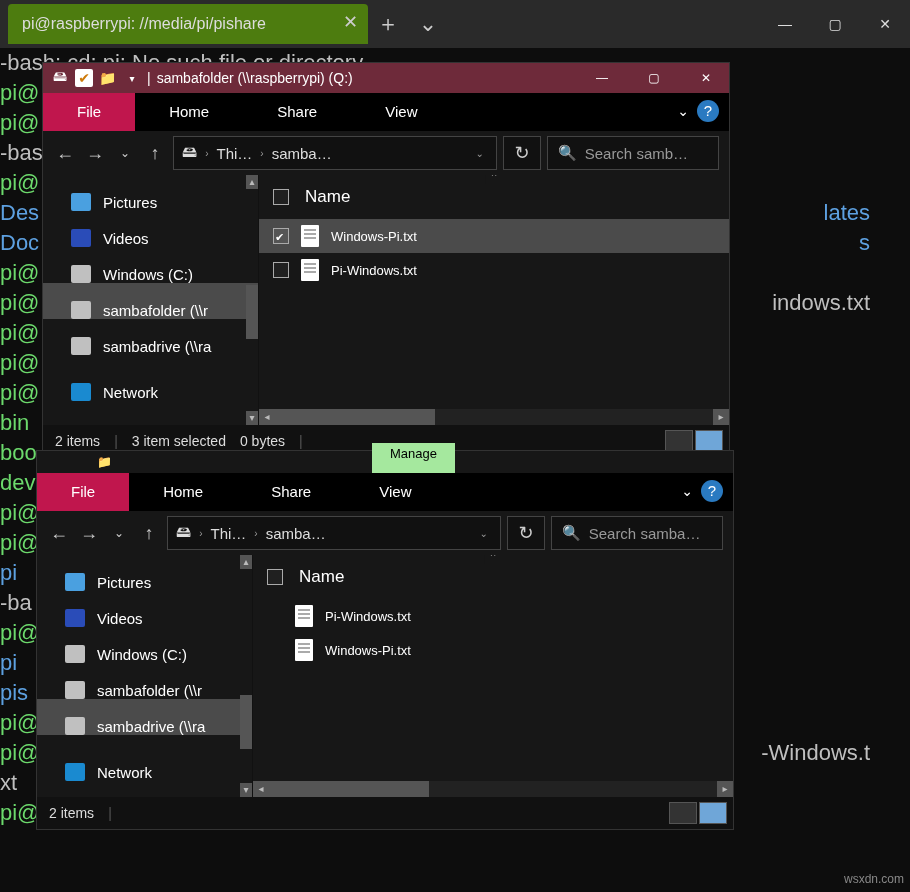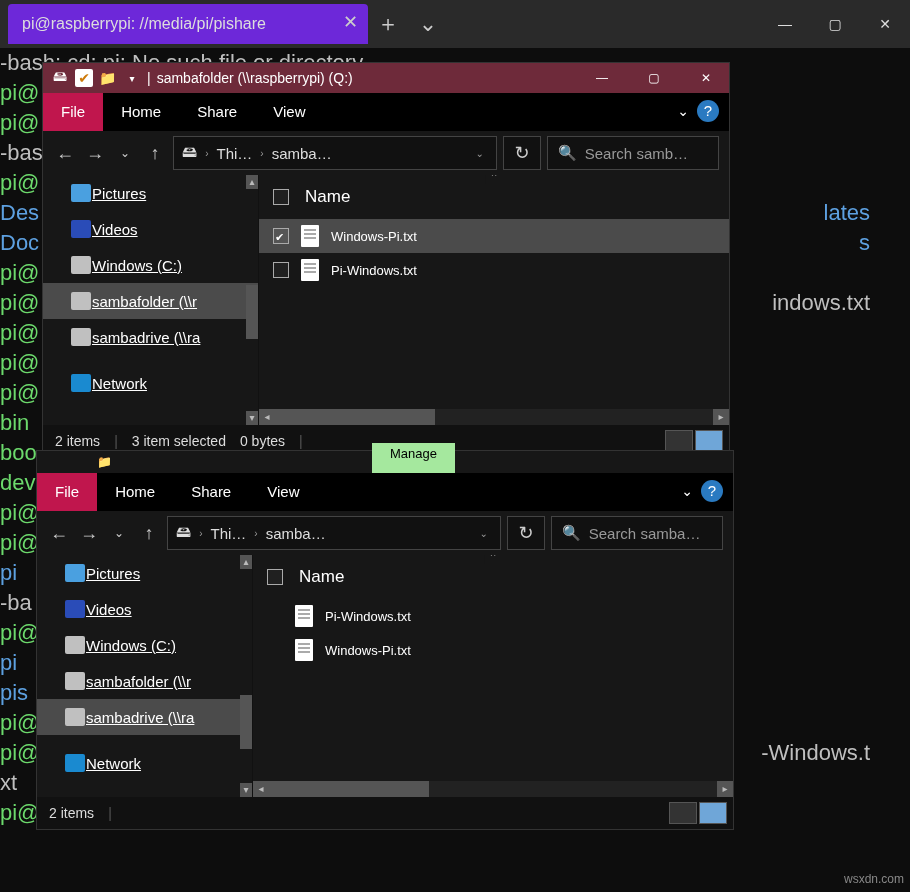--- a/index.html
+++ b/index.html
@@ -2,54 +2,54 @@
 <html><head>
 <meta charset="utf-8">
 <style>
 * { box-sizing: border-box; margin: 0; padding: 0; font-family: "Segoe UI", sans-serif; }
 body { width: 910px; height: 892px; background: #0d0d0d; overflow: hidden; position: relative; }
 
 .terminal-bg { position: absolute; inset: 0; font-family: "Consolas", monospace; font-size: 22px; white-space: pre; color: #bfbfbf; padding: 0; line-height: 30px; }
 .terminal-bg .g { color: #6cd96c; } .terminal-bg .b { color: #5da0e0; }
 
 .term-titlebar { position: absolute; left: 0; top: 0; width: 910px; height: 48px; background: #2a2a2a; display: flex; align-items: center; }
-.term-tab { position: relative; margin-left: 8px; height: 40px; width: 360px; background: #6d28d9; color: #ddd; display: flex; align-items: center; padding: 0 14px; font-size: 16px; border-radius: 4px 4px 0 0; }
+.term-tab { position: relative; margin-left: 8px; height: 40px; width: 360px; background: #4d7c0f; color: #ddd; display: flex; align-items: center; padding: 0 14px; font-size: 16px; border-radius: 4px 4px 0 0; }
 .term-tab-close { position: absolute; right: 10px; top: 7px; color: #ccc; font-size: 18px; }
 .term-newtab, .term-drop { color: #ccc; font-size: 22px; width: 40px; text-align: center; }
 .term-winbtns { position: absolute; right: 0; top: 0; display: flex; height: 48px; }
 .term-winbtn { width: 50px; text-align: center; color: #ddd; line-height: 48px; font-size: 14px; }
 .min::before{content:"—";} .maxi::before{content:"▢";} .clo::before{content:"✕";}
 
 .explorer { position: absolute; background: #171717; border: 1px solid #333; display: flex; flex-direction: column; }
 
 .ex-titlebar { height: 30px; background: #6e2a3a; display: flex; align-items: center; color: #fff; font-size: 14px; gap: 6px; padding-left: 8px; }
 .ex-titlebar .ic { width: 18px; height: 18px; display: inline-flex; align-items: center; justify-content: center; font-size: 14px; }
 .ex-titlebar .tsel{background:#fff;color:#ce7a0a;border-radius:2px;width:18px;height:18px;text-align:center;}
 .ex-titlebar .tfold{color:#f7c869;}
 .ex-titlebar .tdrop{color:#fff;font-size:10px;}
 .ex-titlebar .spacer{flex:1;}
 .ex-tbwin{width:46px;height:30px;color:#fff;text-align:center;line-height:30px;font-size:12px;}
 
 .ribbon-tabs { height: 38px; background: #000; display: flex; align-items:center; color:#fff; font-size:15px; position:relative;}
-.ribbon-tab{padding:0 18px;height:38px;line-height:38px;}
+.ribbon-tab{padding:0 34px;height:38px;line-height:38px;}
 .ribbon-tab.file{background:#c0164d;}
 .help-ic{position:absolute;right:10px;top:7px;width:22px;height:22px;border-radius:50%;background:#2a7ac1;color:#fff;text-align:center;line-height:22px;font-size:15px;}
 .rib-expand{position:absolute;right:40px;top:10px;color:#fff;font-size:14px;}
 .ribbon-extra{background:#a5e89e;color:#000;font-size:14px;padding:0 18px;height:38px;line-height:38px;}
 
 .navrow{height:44px;background:#171717;display:flex;align-items:center;gap:6px;padding:0 10px;}
 .navbtn{width:24px;height:24px;color:#ccc;text-align:center;font-size:18px;line-height:24px;}
 .addrbar{flex:1;height:34px;background:#111;border:1px solid #444;display:flex;align-items:center;gap:4px;padding:0 8px;color:#ddd;font-size:15px;}
 .addrbar .ch{color:#999;font-size:10px;padding:0 4px;}
 .refbtn{width:38px;height:34px;border:1px solid #444;background:#111;color:#ccc;text-align:center;line-height:32px;font-size:18px;}
 .searchbox{width:172px;height:34px;border:1px solid #444;background:#111;display:flex;align-items:center;padding:0 10px;color:#999;font-size:15px;gap:8px;}
 
 .main{flex:1;display:flex;overflow:hidden;}
 .sidebar{width:216px;background:#171717;position:relative;font-size:15px;color:#fff;overflow:hidden;border-right:1px solid #111;}
-.sbitem{height:36px;display:flex;align-items:center;padding-left:28px;gap:1px;text-decoration:underline;}
+.sbitem{height:36px;display:flex;align-items:flex-end;padding-left:28px;gap:12px;}
 .sbitem.sel{background:#4b4b4b;}
 .sbicon{width:20px;height:18px;display:inline-flex;background:#4aa0e0;border-radius:2px;font-size:11px;align-items:center;justify-content:center;}
 .sbicon.vid{background:#2a4cb8;} .sbicon.drv{background:#c0c0c0;color:#333;} .sbicon.net{background:#1a8ad0;}
 .sb-sc{position:absolute;right:0;top:0;width:12px;height:14px;background:#555;text-align:center;color:#bbb;font-size:10px;line-height:14px;}
 .sb-sc.bot{top:auto;bottom:0;}
 .sb-thumb{position:absolute;right:0;top:110px;width:12px;height:54px;background:#555;}
 
 .filespane{flex:1;background:#171717;position:relative;}
 .fileshdr{height:44px;display:flex;align-items:center;gap:16px;padding-left:14px;color:#fff;font-size:17px;}
 .chk{width:16px;height:16px;border:1px solid #aaa;background:#202020;}

